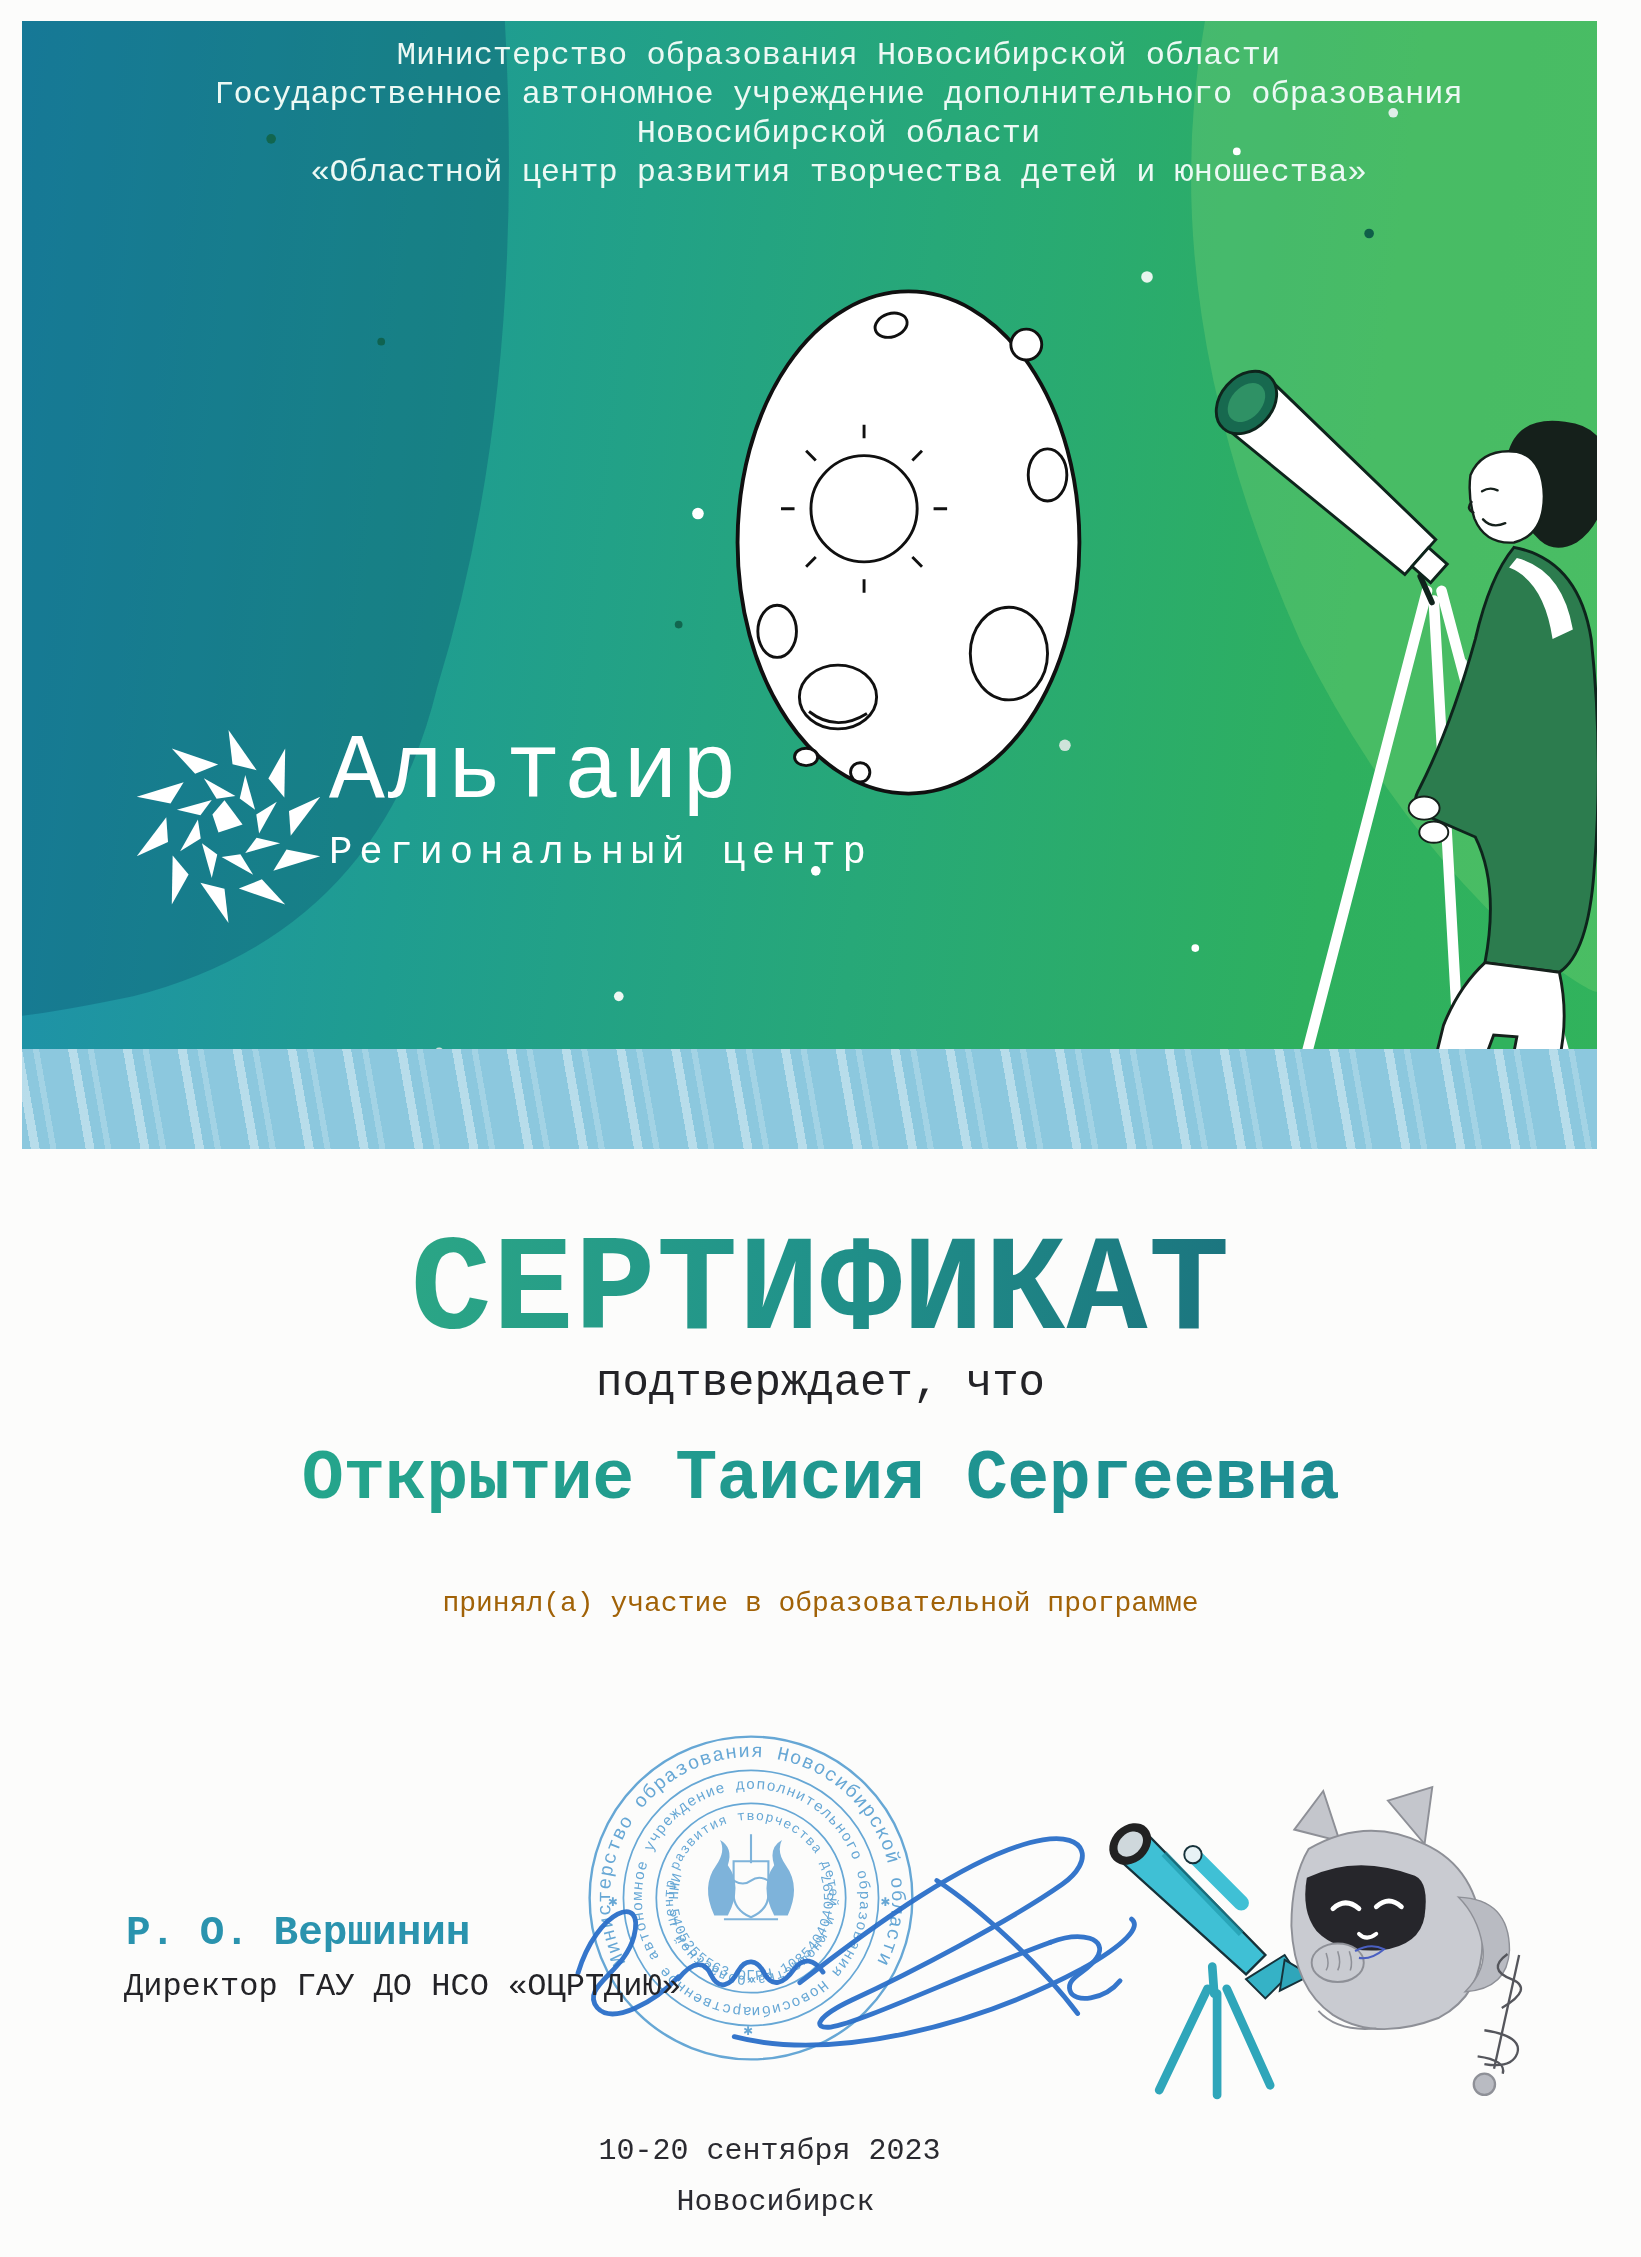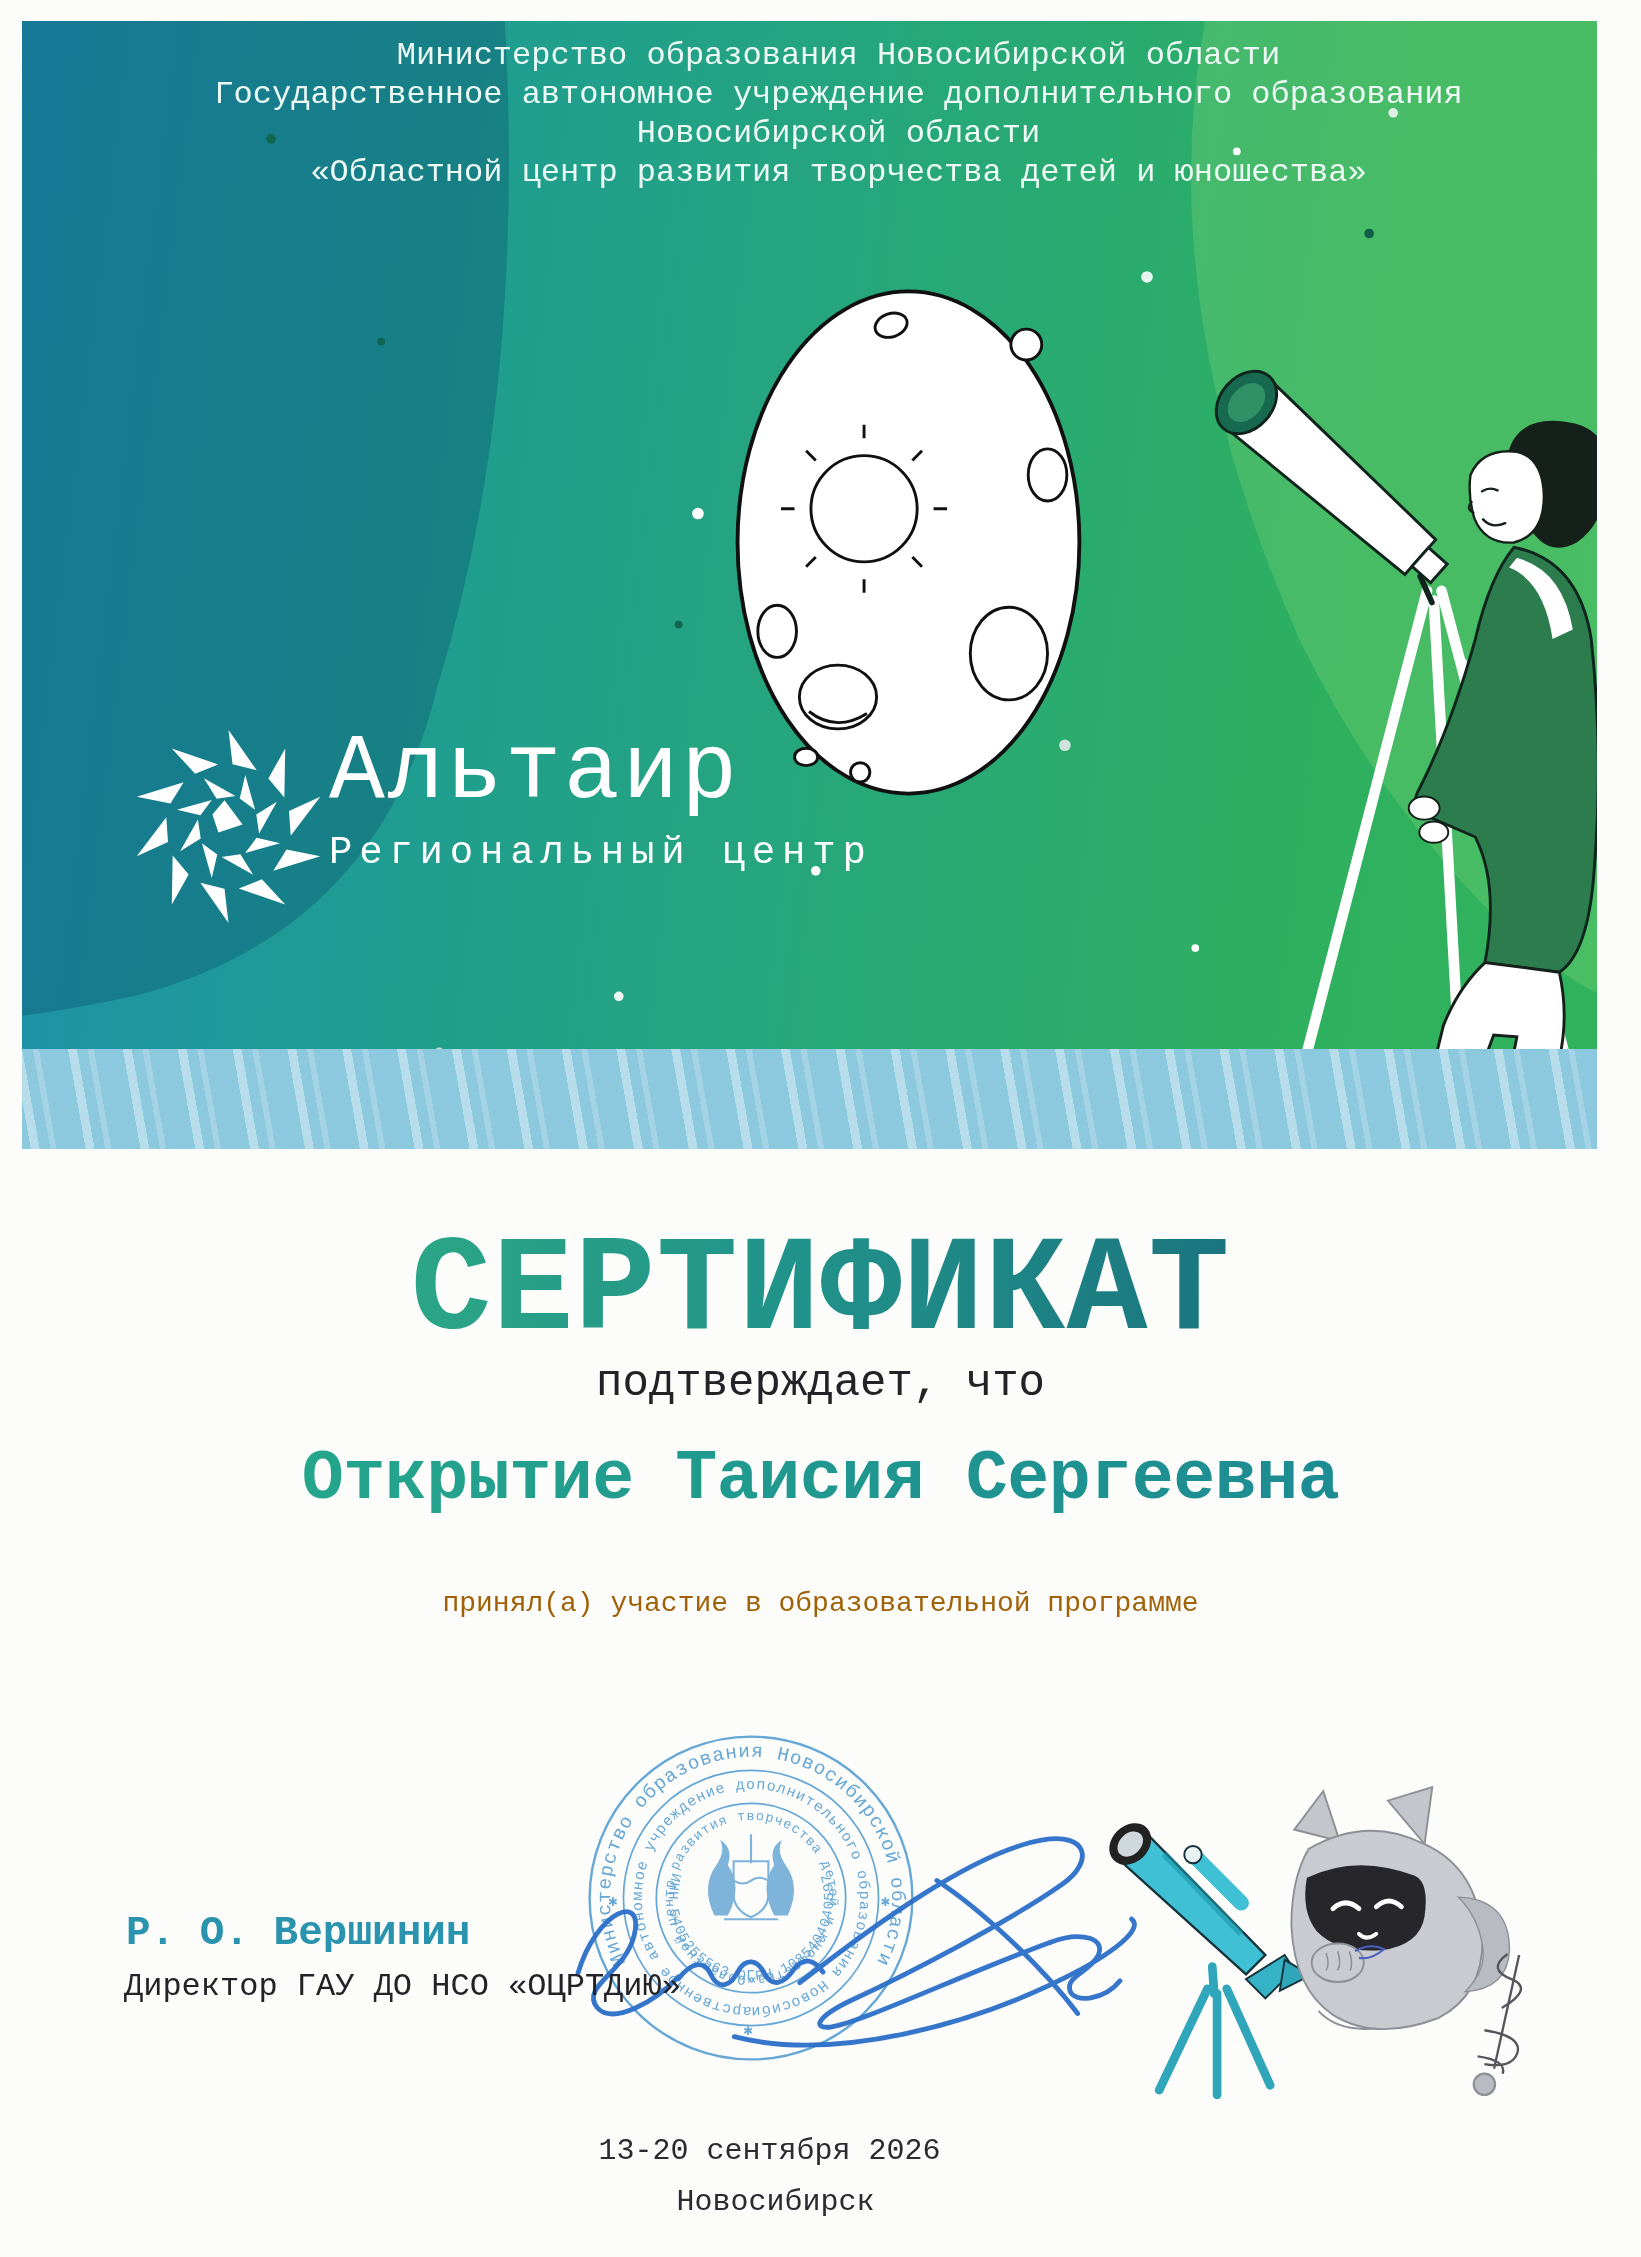--- a/index.html
+++ b/index.html
@@ -263,18 +263,18 @@
     <g stroke="#55565c" stroke-width="2.4" fill="none">
       <path d="M488,200 L462,318"></path>
       <path d="M470,255 q34,-20 10,-30 q-26,-10 -4,-26"></path>
       <path d="M452,278 q40,6 34,24 q-6,16 -34,11"></path>
       <path d="M445,305 q30,4 26,18"></path>
       <circle cx="452" cy="334" r="11" fill="#b9bbc2" stroke="#8e9097"></circle>
     </g>
   </svg>
 
   <div class="footer">
-    <div class="date">13-20 сентября 2026</div>
+    <div class="date">10-20 сентября 2023</div>
     <div class="city">Новосибирск</div>
   </div>
 
 </div>
 
 
 </body></html>

